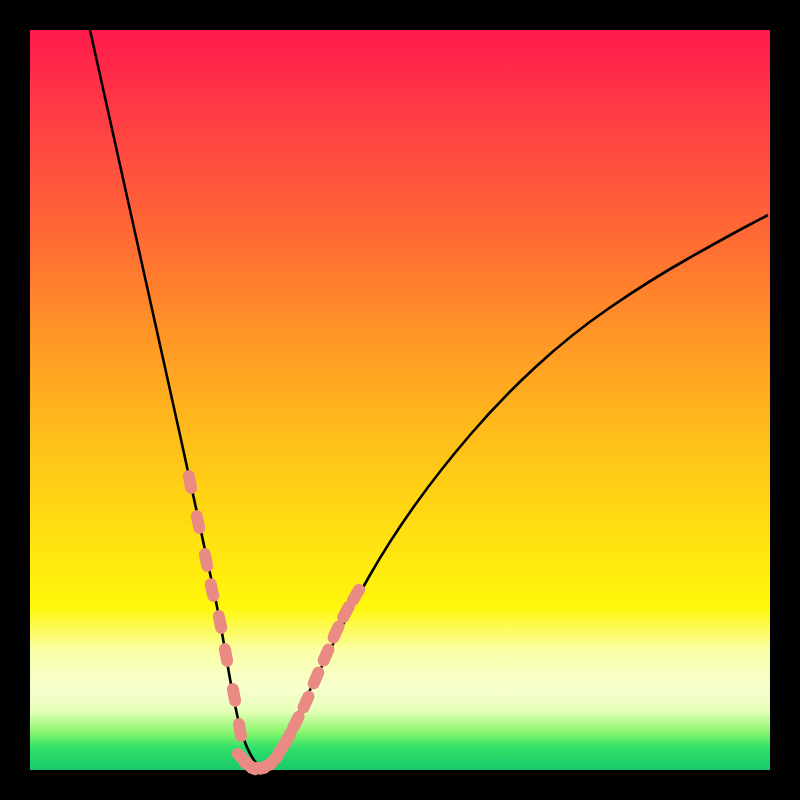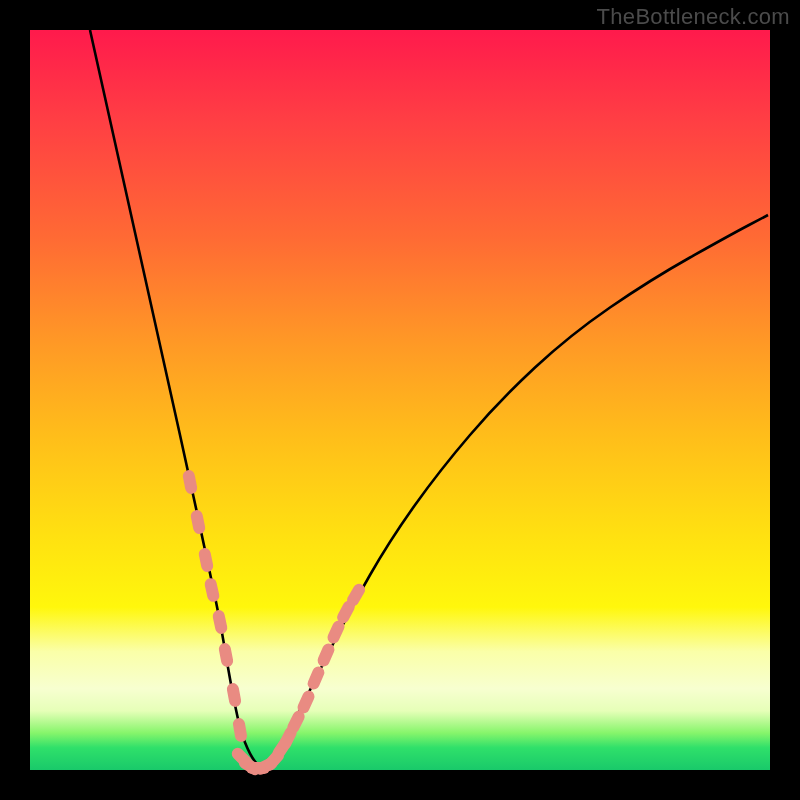--- a/index.html
+++ b/index.html
@@ -90,14 +90,13 @@
         <rect x="254" y="686" width="24" height="12" rx="6" ry="6" fill="#e98b82" stroke="#e98b82" stroke-width="0" transform="rotate(-63.43494882292201 266 692)"></rect>
         <rect x="264" y="666" width="24" height="12" rx="6" ry="6" fill="#e98b82" stroke="#e98b82" stroke-width="0" transform="rotate(-65.55604521958347 276 672)"></rect>
         <rect x="274" y="642" width="24" height="12" rx="6" ry="6" fill="#e98b82" stroke="#e98b82" stroke-width="0" transform="rotate(-66.94869908352699 286 648)"></rect>
         <rect x="284" y="619" width="24" height="12" rx="6" ry="6" fill="#e98b82" stroke="#e98b82" stroke-width="0" transform="rotate(-66.5014343240479 296 625)"></rect>
         <rect x="294" y="596" width="24" height="12" rx="6" ry="6" fill="#e98b82" stroke="#e98b82" stroke-width="0" transform="rotate(-65.05609473657542 306 602)"></rect>
         <rect x="304" y="576" width="24" height="12" rx="6" ry="6" fill="#e98b82" stroke="#e98b82" stroke-width="0" transform="rotate(-61.60698057861701 316 582)"></rect>
         <rect x="314" y="559" width="24" height="12" rx="6" ry="6" fill="#e98b82" stroke="#e98b82" stroke-width="0" transform="rotate(-59.53445508054013 326 565)"></rect>
       </g>
   </svg>
 
-  <div class="watermark">TheBottleneck.com</div>
 </div>
 
 </body></html>

